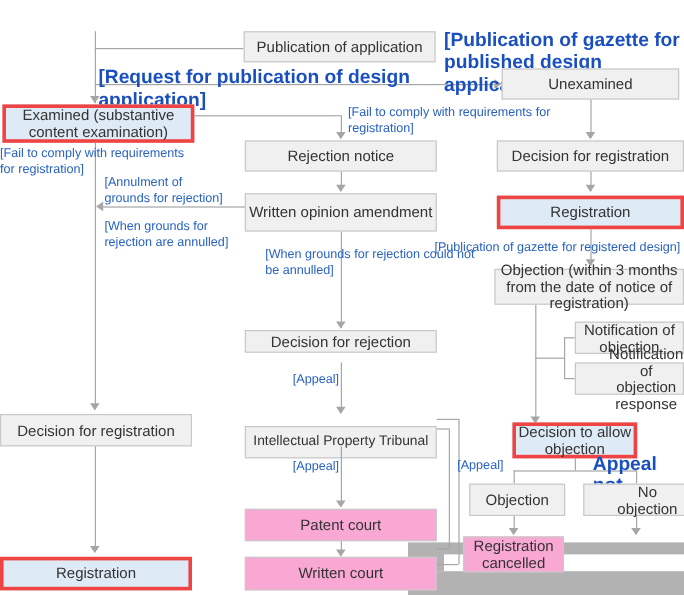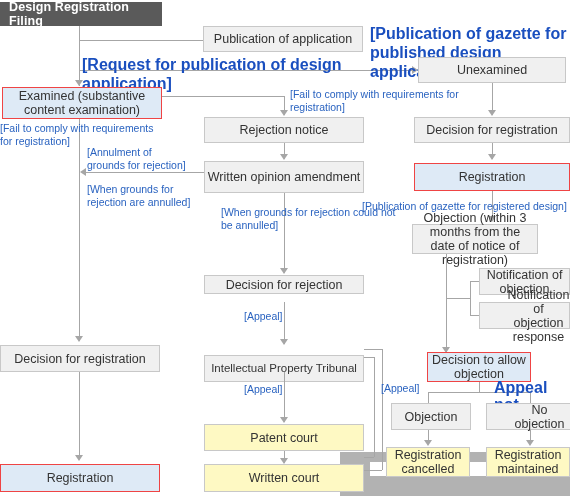--- a/index.html
+++ b/index.html
@@ -3,22 +3,22 @@
 <meta charset="utf-8">
 <style>
   html,body{margin:0;padding:0;background:#ffffff;}
   body{font-family:"Liberation Sans","DejaVu Sans",sans-serif;}
   #canvas{position:relative;width:570px;height:496px;background:#fff;overflow:hidden;}
 
   
   .box{position:absolute;box-sizing:border-box;display:flex;align-items:center;
        justify-content:center;text-align:center;line-height:1.12;
        background:#f0f0f0;border:1px solid #c8c8c8;color:#333333;font-size:12.5px;}
-  .box.blue{background:#deeaf6;border:1px solid #ef4444;}
-  .box.white{background:#fef9c3;border:1px solid #c8c8c8;}
+  .box.blue{background:#deeaf6;border:3px solid #ef4444;}
+  .box.white{background:#f9a8d4;border:1px solid #c8c8c8;}
   .title-box{position:absolute;box-sizing:border-box;display:flex;align-items:center;
        justify-content:flex-start;padding-left:9px;background:#5a5a5a;color:#ffffff;
        font-size:12.5px;font-weight:bold;letter-spacing:.1px;}
 
   
   .ln{position:absolute;background:#a6a6a6;}
   .vl{width:1px;}
   .hl{height:1px;}
   .arr{position:absolute;width:0;height:0;}
   .arr-d{border-left:4px solid transparent;border-right:4px solid transparent;border-top:6px solid #a6a6a6;}
@@ -36,21 +36,20 @@
 </style>
 </head>
 <body>
 
 <div id="canvas">
 
   <div class="shade" style="left:340px;top:476px;width:230px;height:20px;"></div>
   <div class="shade" style="left:340px;top:452px;width:30px;height:24px;"></div>
   <div class="shade" style="left:370px;top:452px;width:200px;height:10px;"></div>
 
-  <div class="title-box" style="left:0px;top:2px;width:162px;height:24px;">Design Registration Filing</div>
 
   <div class="ln vl" style="left:79px;top:26px;height:60px;"></div>
   <div class="ln hl" style="left:79px;top:40px;width:124px;"></div>
   <div class="ln hl" style="left:79px;top:70px;width:333px;"></div>
   <div class="arr arr-r" style="left:412px;top:66px;"></div>
   <div class="arr arr-d" style="left:75px;top:80px;"></div>
 
   <div class="box" style="left:203px;top:26px;width:160px;height:26px;">Publication of application</div>
 
   <div class="lbl bold" style="left:370px;top:24px;width:198px;">[Publication of gazette for published design application]</div>
@@ -95,21 +94,21 @@
   <div class="ln vl" style="left:284px;top:193px;height:80px;"></div>
   <div class="arr arr-d" style="left:280px;top:268px;"></div>
 
   <div class="lbl c" style="left:196px;top:206px;width:176px;margin-left:25px;">[When grounds for rejection could not be annulled]</div>
 
   <div class="ln vl" style="left:492px;top:191px;height:30px;"></div>
   <div class="arr arr-d" style="left:488px;top:216px;"></div>
 
   <div class="lbl c" style="left:362px;top:200px;width:208px;">[Publication of gazette for registered design]</div>
 
-  <div class="box" style="left:412px;top:224px;width:126px;height:30px;padding:0 3px;">Objection (within 3 months from the date of notice of registration)</div>
+  <div class="box" style="left:412px;top:224px;width:158px;height:30px;padding:0 3px;">Objection (within 3 months from the date of notice of registration)</div>
 
   <div class="ln vl" style="left:446px;top:254px;height:98px;"></div>
   <div class="ln hl" style="left:446px;top:298px;width:24px;"></div>
   <div class="ln vl" style="left:470px;top:281px;height:34px;"></div>
   <div class="ln hl" style="left:470px;top:281px;width:9px;"></div>
   <div class="ln hl" style="left:470px;top:315px;width:9px;"></div>
   <div class="arr arr-d" style="left:442px;top:347px;"></div>
 
   <div class="box" style="left:479px;top:268px;width:91px;height:27px;">Notification of objection</div>
   <div class="box" style="left:479px;top:302px;width:91px;height:27px;padding-left:28px;">Notification of objection response</div>
@@ -157,18 +156,17 @@
   <div class="arr arr-d" style="left:424px;top:440px;"></div>
   <div class="ln vl" style="left:530px;top:430px;height:13px;"></div>
   <div class="arr arr-d" style="left:526px;top:440px;"></div>
 
   <div class="box white" style="left:204px;top:424px;width:160px;height:27px;">Patent court</div>
 
   <div class="ln vl" style="left:284px;top:451px;height:12px;"></div>
   <div class="arr arr-d" style="left:280px;top:458px;"></div>
 
   <div class="box white" style="left:386px;top:447px;width:84px;height:30px;">Registration cancelled</div>
-  <div class="box white" style="left:486px;top:447px;width:84px;height:30px;">Registration maintained</div>
 
   <div class="box blue" style="left:0px;top:464px;width:160px;height:28px;">Registration</div>
   <div class="box white" style="left:204px;top:464px;width:160px;height:28px;">Written court</div>
 
 </div>
 
 </body></html>

